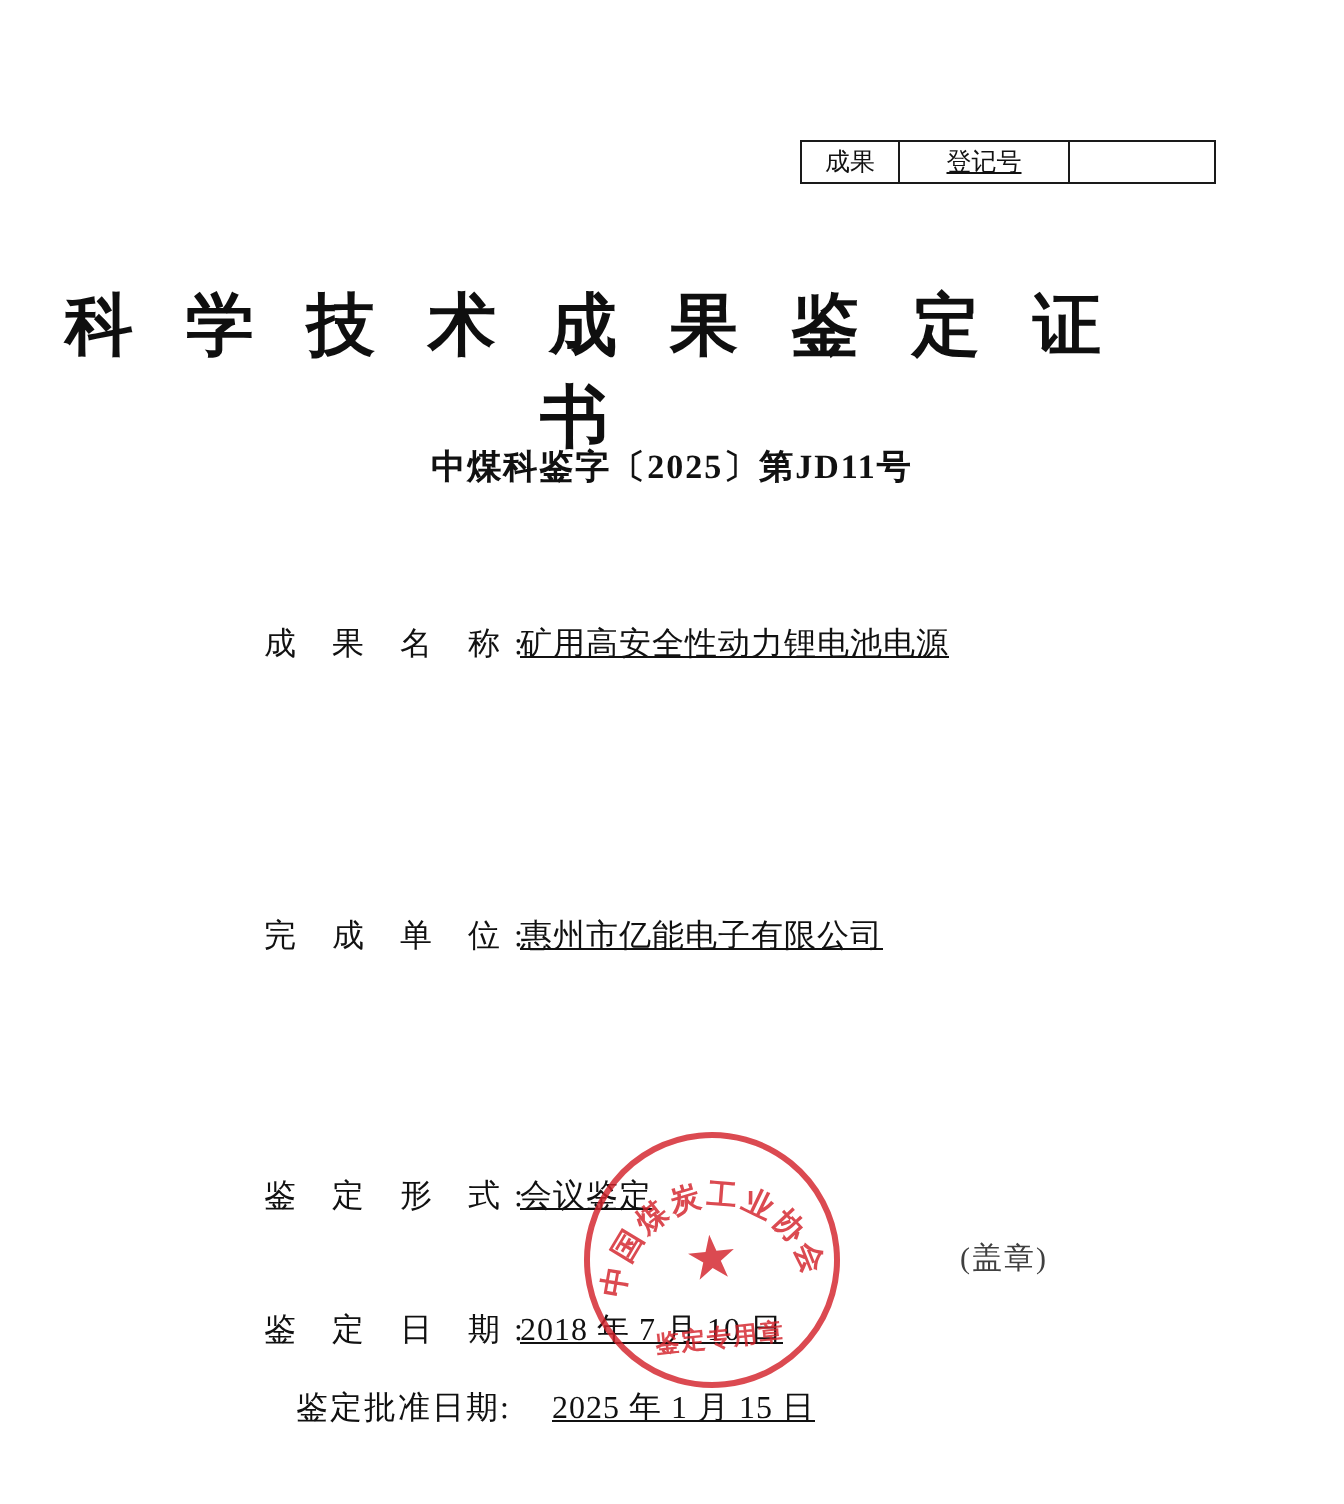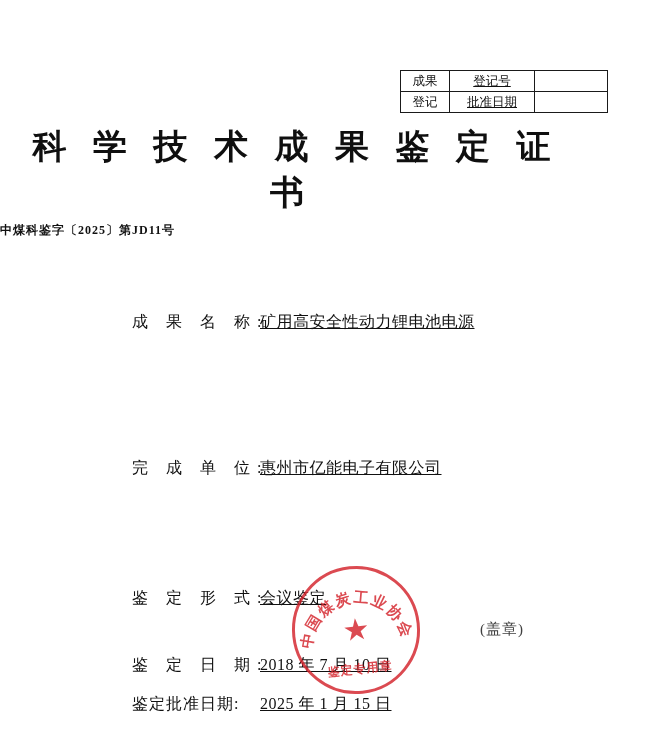--- a/index.html
+++ b/index.html
@@ -41,39 +41,39 @@
     color: #111;
   }
   .reg-table td.c1 { width: 42px; }
   .reg-table td.c2 { width: 78px; text-decoration: underline; }
   .reg-table td.c3 { width: 66px; }
 
   
   .main-title {
     position: absolute;
     left: 0;
-    top: 124px;
+    top: 140px;
     width: 583px;
     text-align: center;
     font-size: 34px;
     font-weight: bold;
     letter-spacing: 9px;
     text-indent: 9px;
     color: #0f0f0f;
     font-family: "Liberation Serif", "DejaVu Serif", serif;
   }
 
   
   .cert-no {
     position: absolute;
     left: 0;
     top: 222px;
     width: 672px;
-    text-align: left;
-    font-size: 12px;
+    text-align: center;
+    font-size: 17px;
     font-weight: bold;
     letter-spacing: 1px;
     color: #111;
   }
 
   
   .field {
     position: absolute;
     font-size: 16px;
     color: #111;
@@ -101,21 +101,21 @@
   .f-form      { left: 132px; top: 588px; }
   .f-form .label { width: 128px; }
 
   .f-org       { left: 132px; top: 620px; }
   .f-org .label { width: 128px; letter-spacing: 1px; }
 
   .f-date      { left: 132px; top: 655px; }
   .f-date .label { width: 128px; }
 
   .f-approve   { left: 132px; top: 694px; }
-  .f-approve .label { width: 128px; letter-spacing: 1px; }
+  .f-approve .label { width: 128px; letter-spacing: 1px; margin-left: 16px; }
 
   .seal-note {
     position: absolute;
     left: 480px;
     top: 620px;
     font-size: 15px;
     color: #404040;
     letter-spacing: 1px;
   }
 
@@ -170,25 +170,20 @@
 </head>
 <body>
 
 <div class="page">
 
   <table class="reg-table">
     <tbody>
         <tr>
       <td class="c1">成果</td>
       <td class="c2">登记号</td>
-      <td class="c3"></td>
-    </tr>
-    <tr>
-      <td class="c1">登记</td>
-      <td class="c2">批准日期</td>
       <td class="c3"></td>
     </tr>
   </tbody>
     </table>
 
   <div class="main-title">科 学 技 术 成 果 鉴 定 证 书</div>
 
   <div class="cert-no">中煤科鉴字〔2025〕第JD11号</div>
 
   <div class="field f-name">

